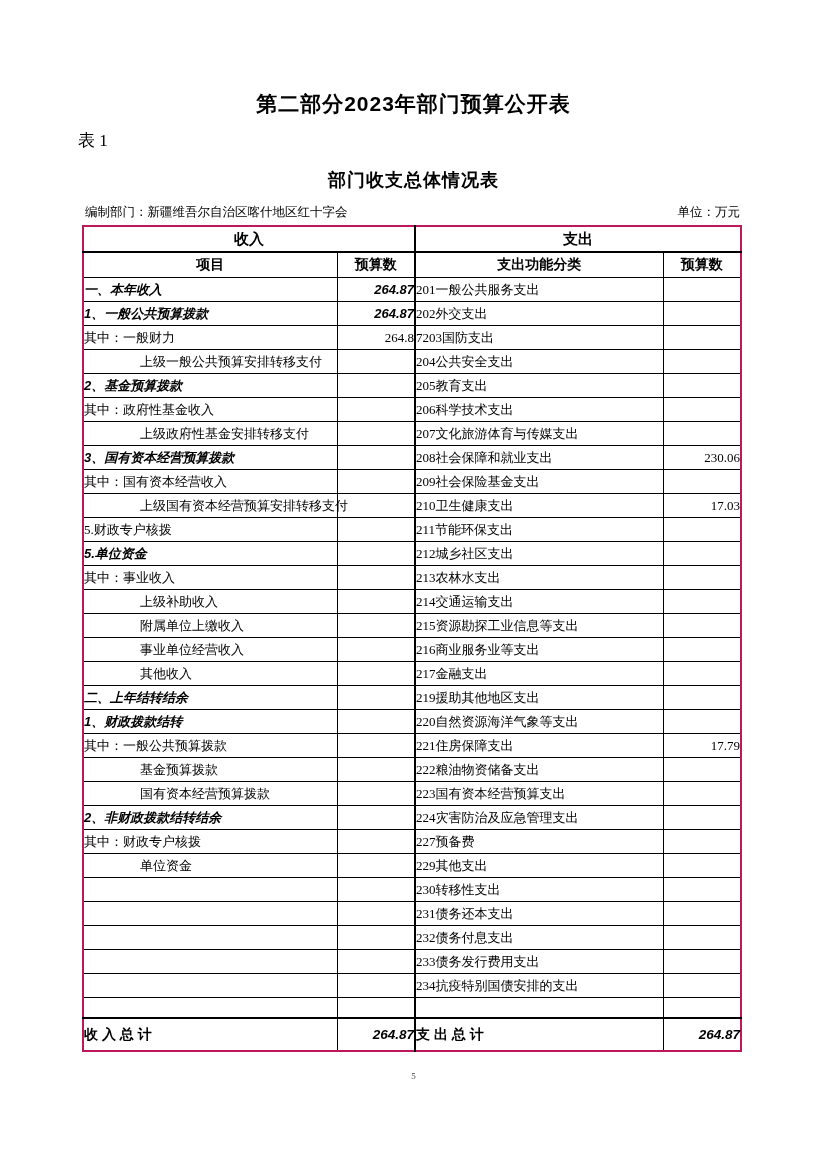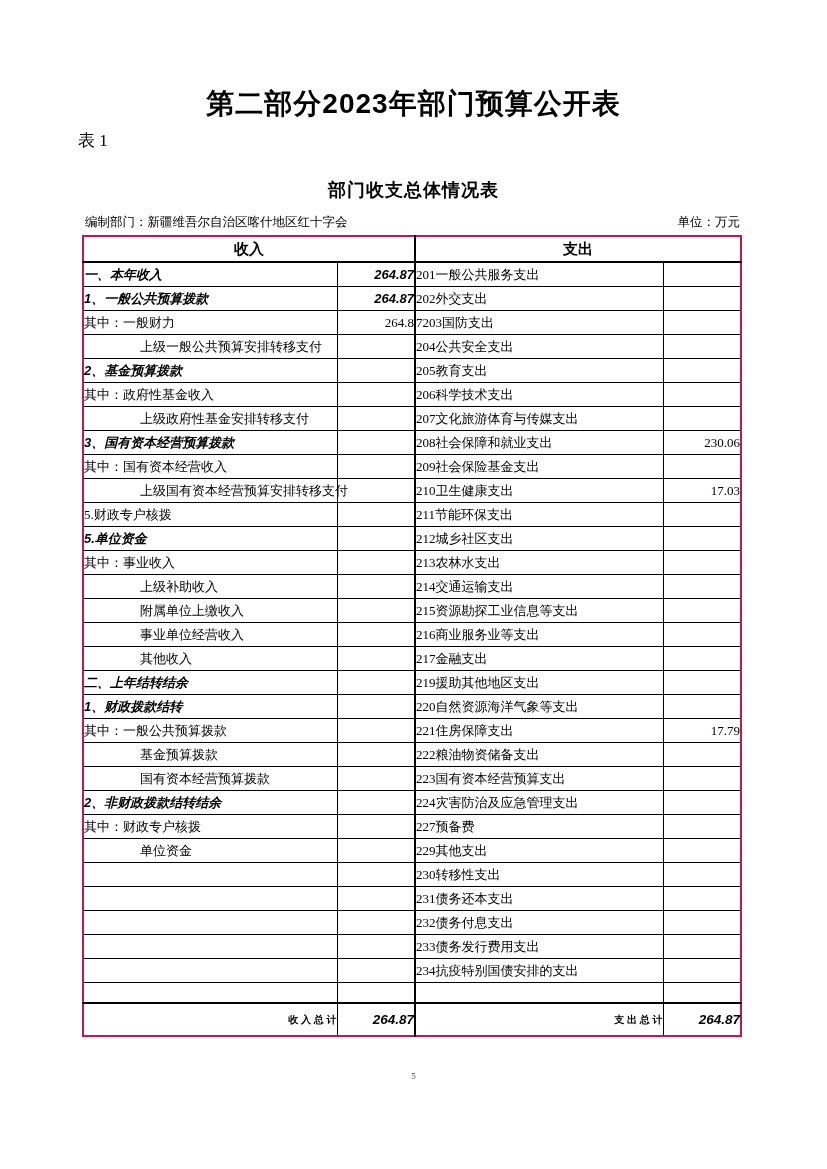--- a/index.html
+++ b/index.html
@@ -11,31 +11,31 @@
     box-sizing: border-box;
     color: #000;
     font-family: "Liberation Serif", "DejaVu Serif", serif;
     overflow: hidden;
   }
   .doc-title {
     padding-top: 92px;
     text-align: center;
     font-family: "Liberation Sans", "DejaVu Sans", sans-serif;
     font-weight: bold;
-    font-size: 28px;
+    font-size: 21px;
     line-height: 24px;
     letter-spacing: 1px;
   }
   .table-label {
     margin: 16px 0 0 78px;
     font-size: 17px;
     line-height: 17px;
   }
   .doc-subtitle {
-    margin-top: 30px;
+    margin-top: 20px;
     text-align: center;
     font-family: "Liberation Sans", "DejaVu Sans", sans-serif;
     font-weight: bold;
     font-size: 18px;
     line-height: 23px;
     letter-spacing: 1px;
   }
   .meta-row {
     margin: 12px 87px 5px 85px;
     display: flex;
@@ -88,23 +88,23 @@
     font-style: italic;
   }
   table.budget tbody tr.empty td { height: 19px; }
   table.budget tfoot td {
     height: 31px;
     border-top-width: 2px;
     font-weight: bold;
     font-size: 13.5px;
   }
   table.budget tfoot td.lbl {
-    text-align: right;
-    font-family: "Liberation Sans", "DejaVu Sans", sans-serif;
-    font-size: 10px;
+    text-align: left;
+    font-family: "Liberation Sans", "DejaVu Sans", sans-serif;
+    font-size: 14px;
   }
   .page-number {
     position: absolute;
     top: 1071px;
     left: 0; right: 0;
     text-align: center;
     font-size: 9px;
     color: #444;
   }
 </style>
@@ -129,20 +129,26 @@
       <col class="c1">
         <col class="c2">
         <col class="c3">
         <col class="c4">
     </colgroup>
     <thead>
       <tr class="h1">
         <th colspan="2">收入</th>
         <th colspan="2">支出</th>
       </tr>
+      <tr class="h2">
+        <th>项目</th>
+        <th>预算数</th>
+        <th>支出功能分类</th>
+        <th>预算数</th>
+      </tr>
     </thead>
     <tbody>
         <tr>
           <td class="c-item b">一、本年收入</td>
           <td class="num b">264.87</td>
           <td class="c-func">201一般公共服务支出</td>
           <td class="num"></td>
         </tr>
         <tr>
           <td class="c-item b">1、一般公共预算拨款</td>

